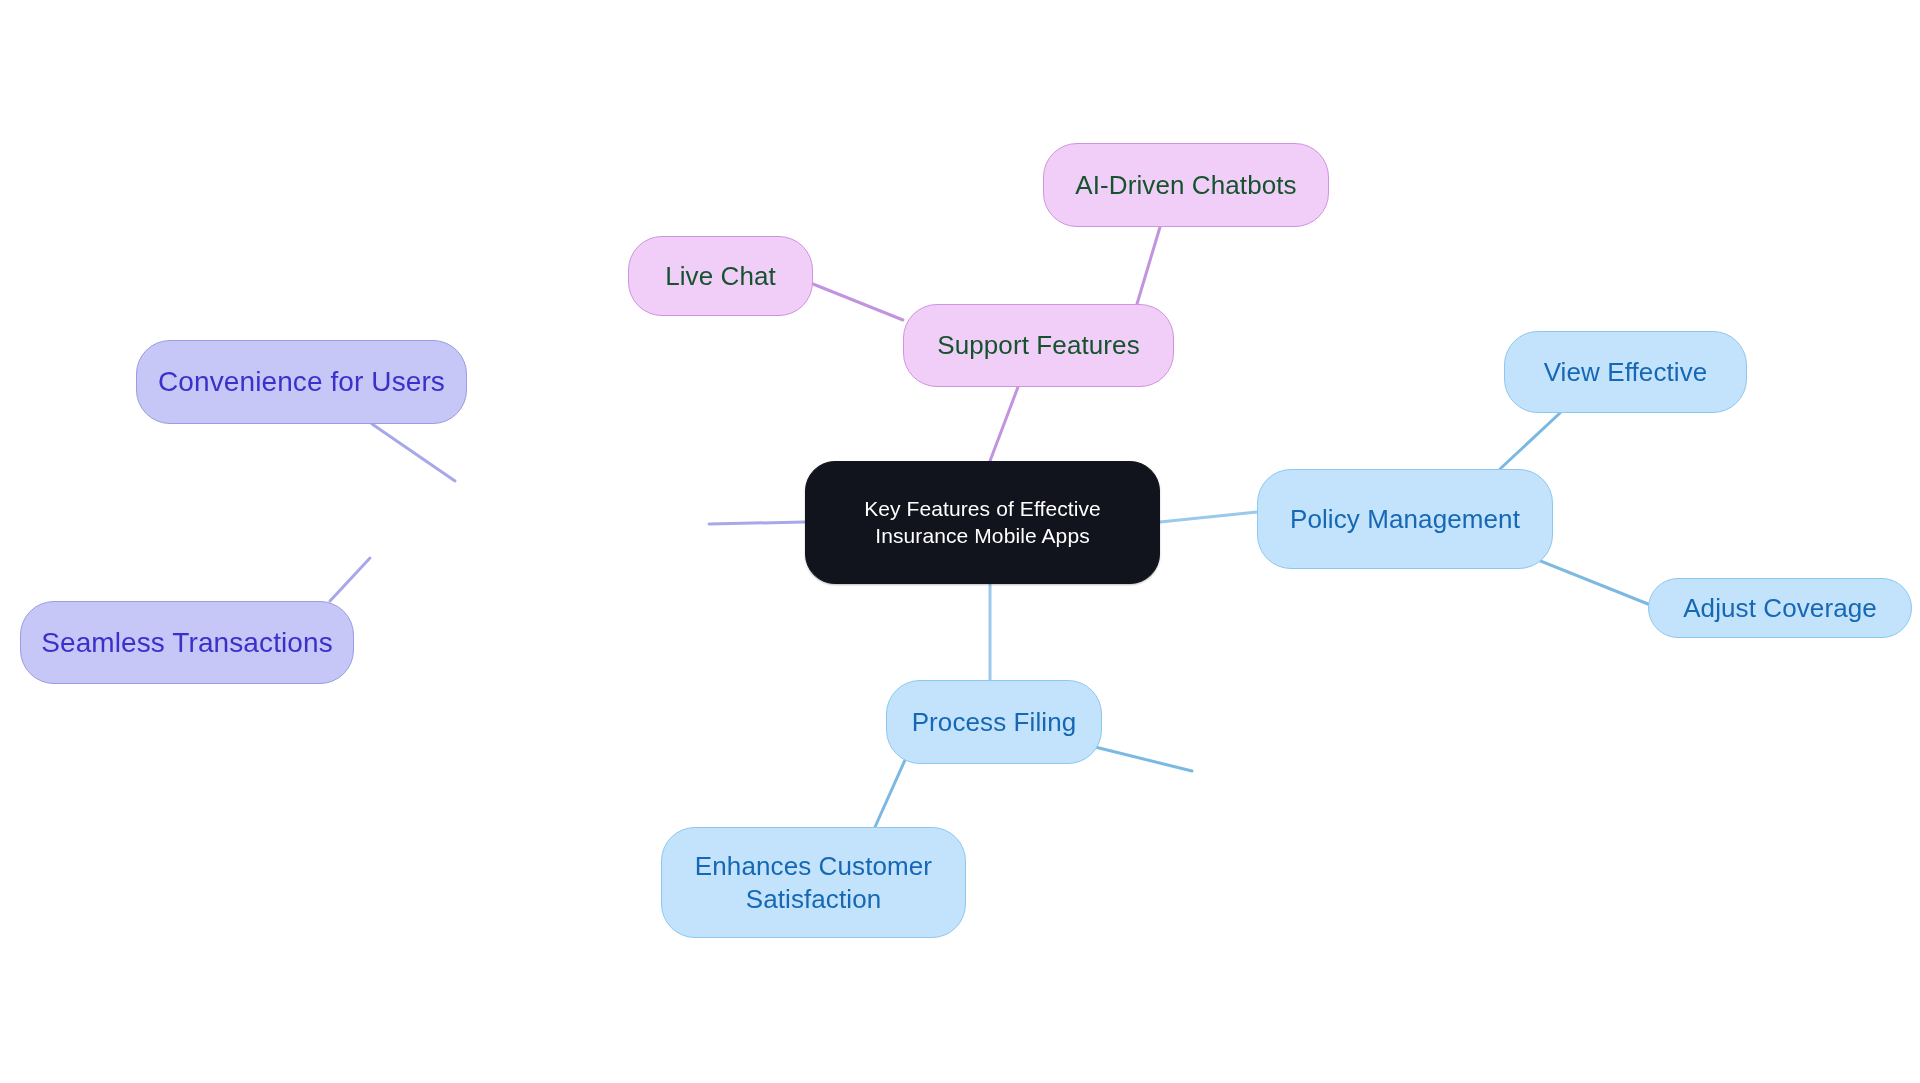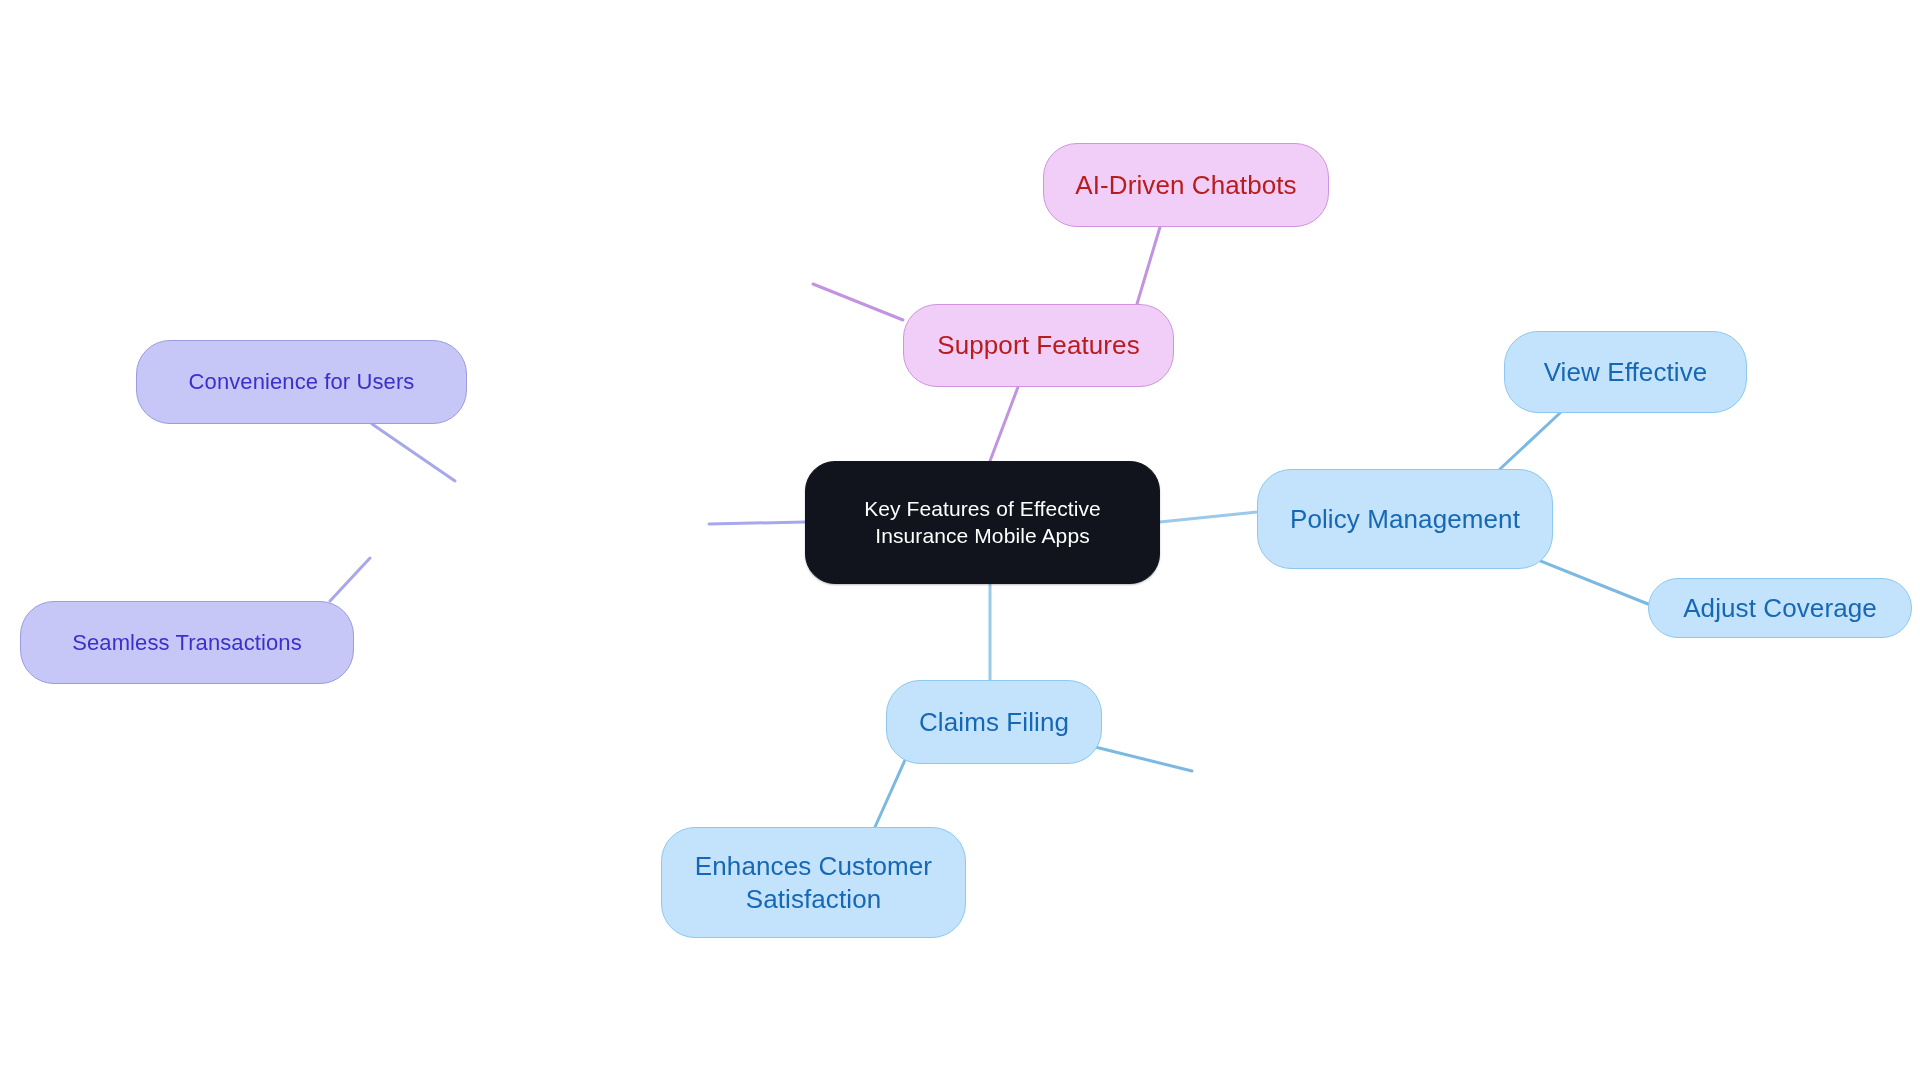--- a/index.html
+++ b/index.html
@@ -48,26 +48,26 @@
   .node.blue {
     background: #c3e2fb;
     border-color: #8dc8ef;
     color: #1668b4;
     font-size: 26px;
   }
   .node.purple {
     background: #c6c6f7;
     border-color: #9b9ce2;
     color: #3a31ca;
-    font-size: 22px;
+    font-size: 28px;
   }
   .node.pink {
     background: #f1cef7;
     border-color: #d193e0;
-    color: #b91c1c;
+    color: #14532d;
     font-size: 26px;
   }
 </style>
 </head>
 <body>
 
 <div id="stage">
 
   <svg id="edges" viewBox="0 0 1920 1083" xmlns="http://www.w3.org/2000/svg">
       <path d="M 1160 522 L 1257 512" stroke="#9bc9ea" stroke-width="3" fill="none" stroke-linecap="round"></path>
@@ -86,29 +86,30 @@
 
   <div class="node root" id="n-root" style="left: 805px; top: 461px; width: 355px; height: 123px;">Key Features of Effective
 Insurance Mobile Apps</div>
 
   <div class="node blue" id="n-policy_management" style="left: 1257px; top: 469px; width: 296px; height: 100px;">Policy Management</div>
 
   <div class="node blue" id="n-view_coverage" style="left: 1504px; top: 331px; width: 243px; height: 82px;">View Effective</div>
 
   <div class="node blue" id="n-adjust_coverage" style="left: 1648px; top: 578px; width: 264px; height: 60px;">Adjust Coverage</div>
 
-  <div class="node blue" id="n-claims_filing" style="left: 886px; top: 680px; width: 216px; height: 84px;">Claims Filing</div>
+  <div class="node blue" id="n-claims_filing" style="left: 886px; top: 680px; width: 216px; height: 84px;">Process Filing</div>
 
 
   <div class="node blue" id="n-enhances_customer_satisfaction" style="left: 661px; top: 827px; width: 305px; height: 111px;">Enhances Customer
 Satisfaction</div>
 
 
   <div class="node purple" id="n-convenience_for_users" style="left: 136px; top: 340px; width: 331px; height: 84px;">Convenience for Users</div>
 
   <div class="node purple" id="n-seamless_transactions" style="left: 20px; top: 601px; width: 334px; height: 83px;">Seamless Transactions</div>
 
   <div class="node pink" id="n-support_features" style="left: 903px; top: 304px; width: 271px; height: 83px;">Support Features</div>
 
   <div class="node pink" id="n-ai_driven_chatbots" style="left: 1043px; top: 143px; width: 286px; height: 84px;">AI-Driven Chatbots</div>
 
+  <div class="node pink" id="n-live_chat" style="left: 628px; top: 236px; width: 185px; height: 80px;">Live Chat</div>
 
 </div>
 
 </body></html>

